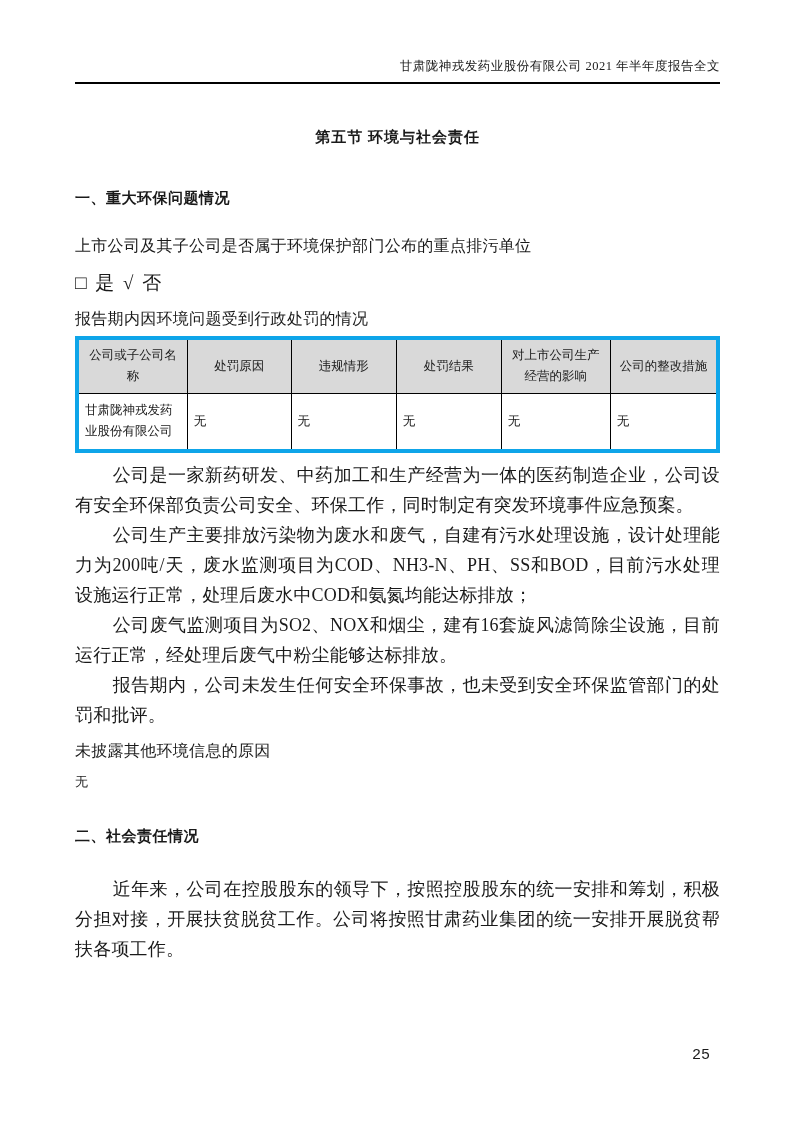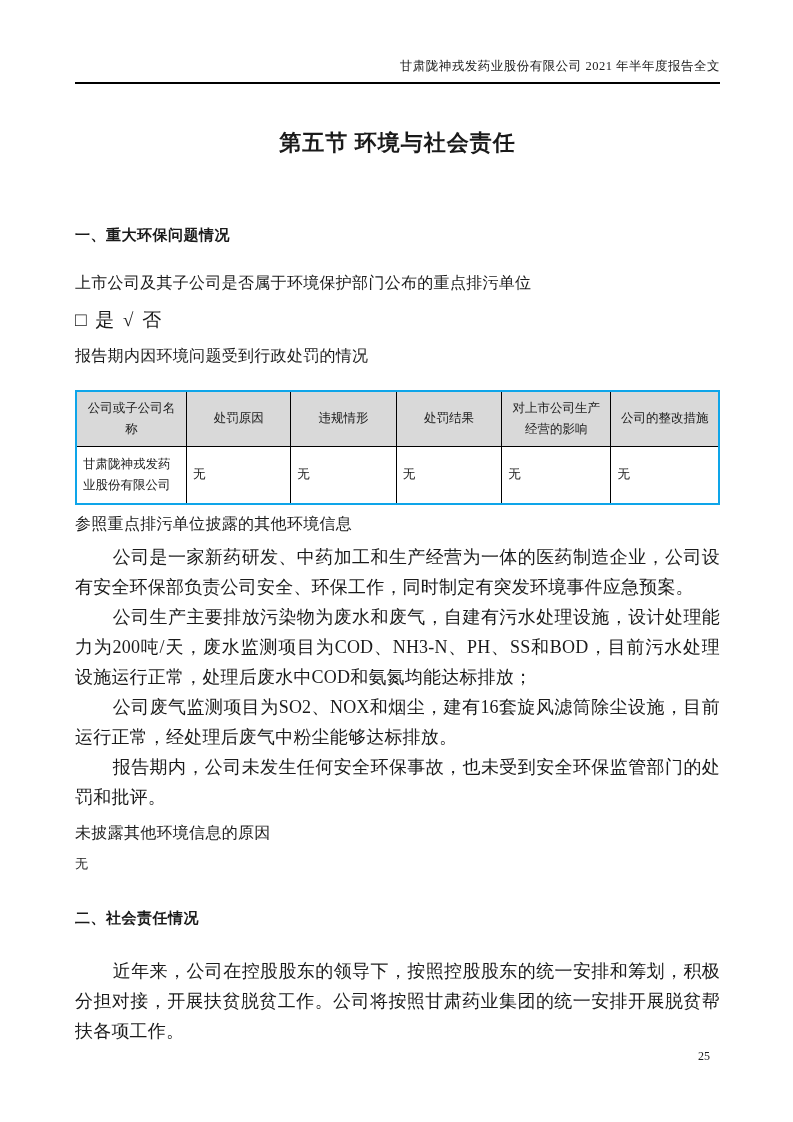--- a/index.html
+++ b/index.html
@@ -20,47 +20,47 @@
   .doc-header {
     text-align: right;
     font-size: 12.5px;
     padding-bottom: 7px;
     border-bottom: 2px solid #000;
     letter-spacing: 0.5px;
   }
   .doc-title {
     margin-top: 44px;
     text-align: center;
-    font-size: 22px;
+    font-size: 15px;
     font-weight: bold;
     letter-spacing: 1px;
   }
   .sec-heading {
     font-size: 15px;
     font-weight: bold;
     letter-spacing: 0.5px;
   }
-  .sec1-heading { margin-top: 68px; }
+  .sec1-heading { margin-top: 42px; }
   .sec2-heading { margin-top: 36px; }
   .small-label {
     font-size: 16px;
     letter-spacing: 0.3px;
   }
   .lbl-1 { margin-top: 28px; }
   .checkbox-line {
     margin-top: 13px;
     font-size: 19px;
     letter-spacing: 2px;
   }
   .lbl-2 { margin-top: 13px; }
   .penalty-table {
-    margin-top: 23px;
+    margin-top: 6px;
     width: 100%;
     border-collapse: collapse;
-    border: 2px solid #0ea5e9;
+    border: 4px solid #0ea5e9;
     table-layout: fixed;
   }
   .penalty-table th, .penalty-table td {
     border: 1px solid #000;
     font-weight: normal;
     font-size: 12.5px;
     line-height: 1.7;
   }
   .penalty-table th {
     background: #d9d9d9;
@@ -87,21 +87,22 @@
   .undisclosed-label { margin-top: 11px; }
   .undisclosed-value {
     margin-top: 11px;
     font-size: 13px;
   }
   .sec2-para { margin-top: 28px; }
   .page-number {
     position: absolute;
     right: 83px;
     bottom: 58px;
-    font-size: 12px;
+    font-size: 15px;
+    font-family: Liberation Mono, monospace;
   }
 </style>
 </head>
 <body>
 
 <div class="page">
 
   <div class="doc-header">甘肃陇神戎发药业股份有限公司 2021 年半年度报告全文</div>
 
   <h1 class="doc-title">第五节 环境与社会责任</h1>
@@ -138,21 +139,20 @@
         <td>甘肃陇神戎发药业股份有限公司</td>
         <td>无</td>
         <td>无</td>
         <td>无</td>
         <td>无</td>
         <td>无</td>
       </tr>
     </tbody>
   </table>
 
-  <div class="small-label ref-label">参照重点排污单位披露的其他环境信息</div>
 
   <p class="para para-first">公司是一家新药研发、中药加工和生产经营为一体的医药制造企业，公司设有安全环保部负责公司安全、环保工作，同时制定有突发环境事件应急预案。</p>
   <p class="para">公司生产主要排放污染物为废水和废气，自建有污水处理设施，设计处理能力为200吨/天，废水监测项目为COD、NH3-N、PH、SS和BOD，目前污水处理设施运行正常，处理后废水中COD和氨氮均能达标排放；</p>
   <p class="para">公司废气监测项目为SO2、NOX和烟尘，建有16套旋风滤筒除尘设施，目前运行正常，经处理后废气中粉尘能够达标排放。</p>
   <p class="para">报告期内，公司未发生任何安全环保事故，也未受到安全环保监管部门的处罚和批评。</p>
 
   <div class="small-label undisclosed-label">未披露其他环境信息的原因</div>
   <div class="undisclosed-value">无</div>
 
   <h2 class="sec-heading sec2-heading">二、社会责任情况</h2>

